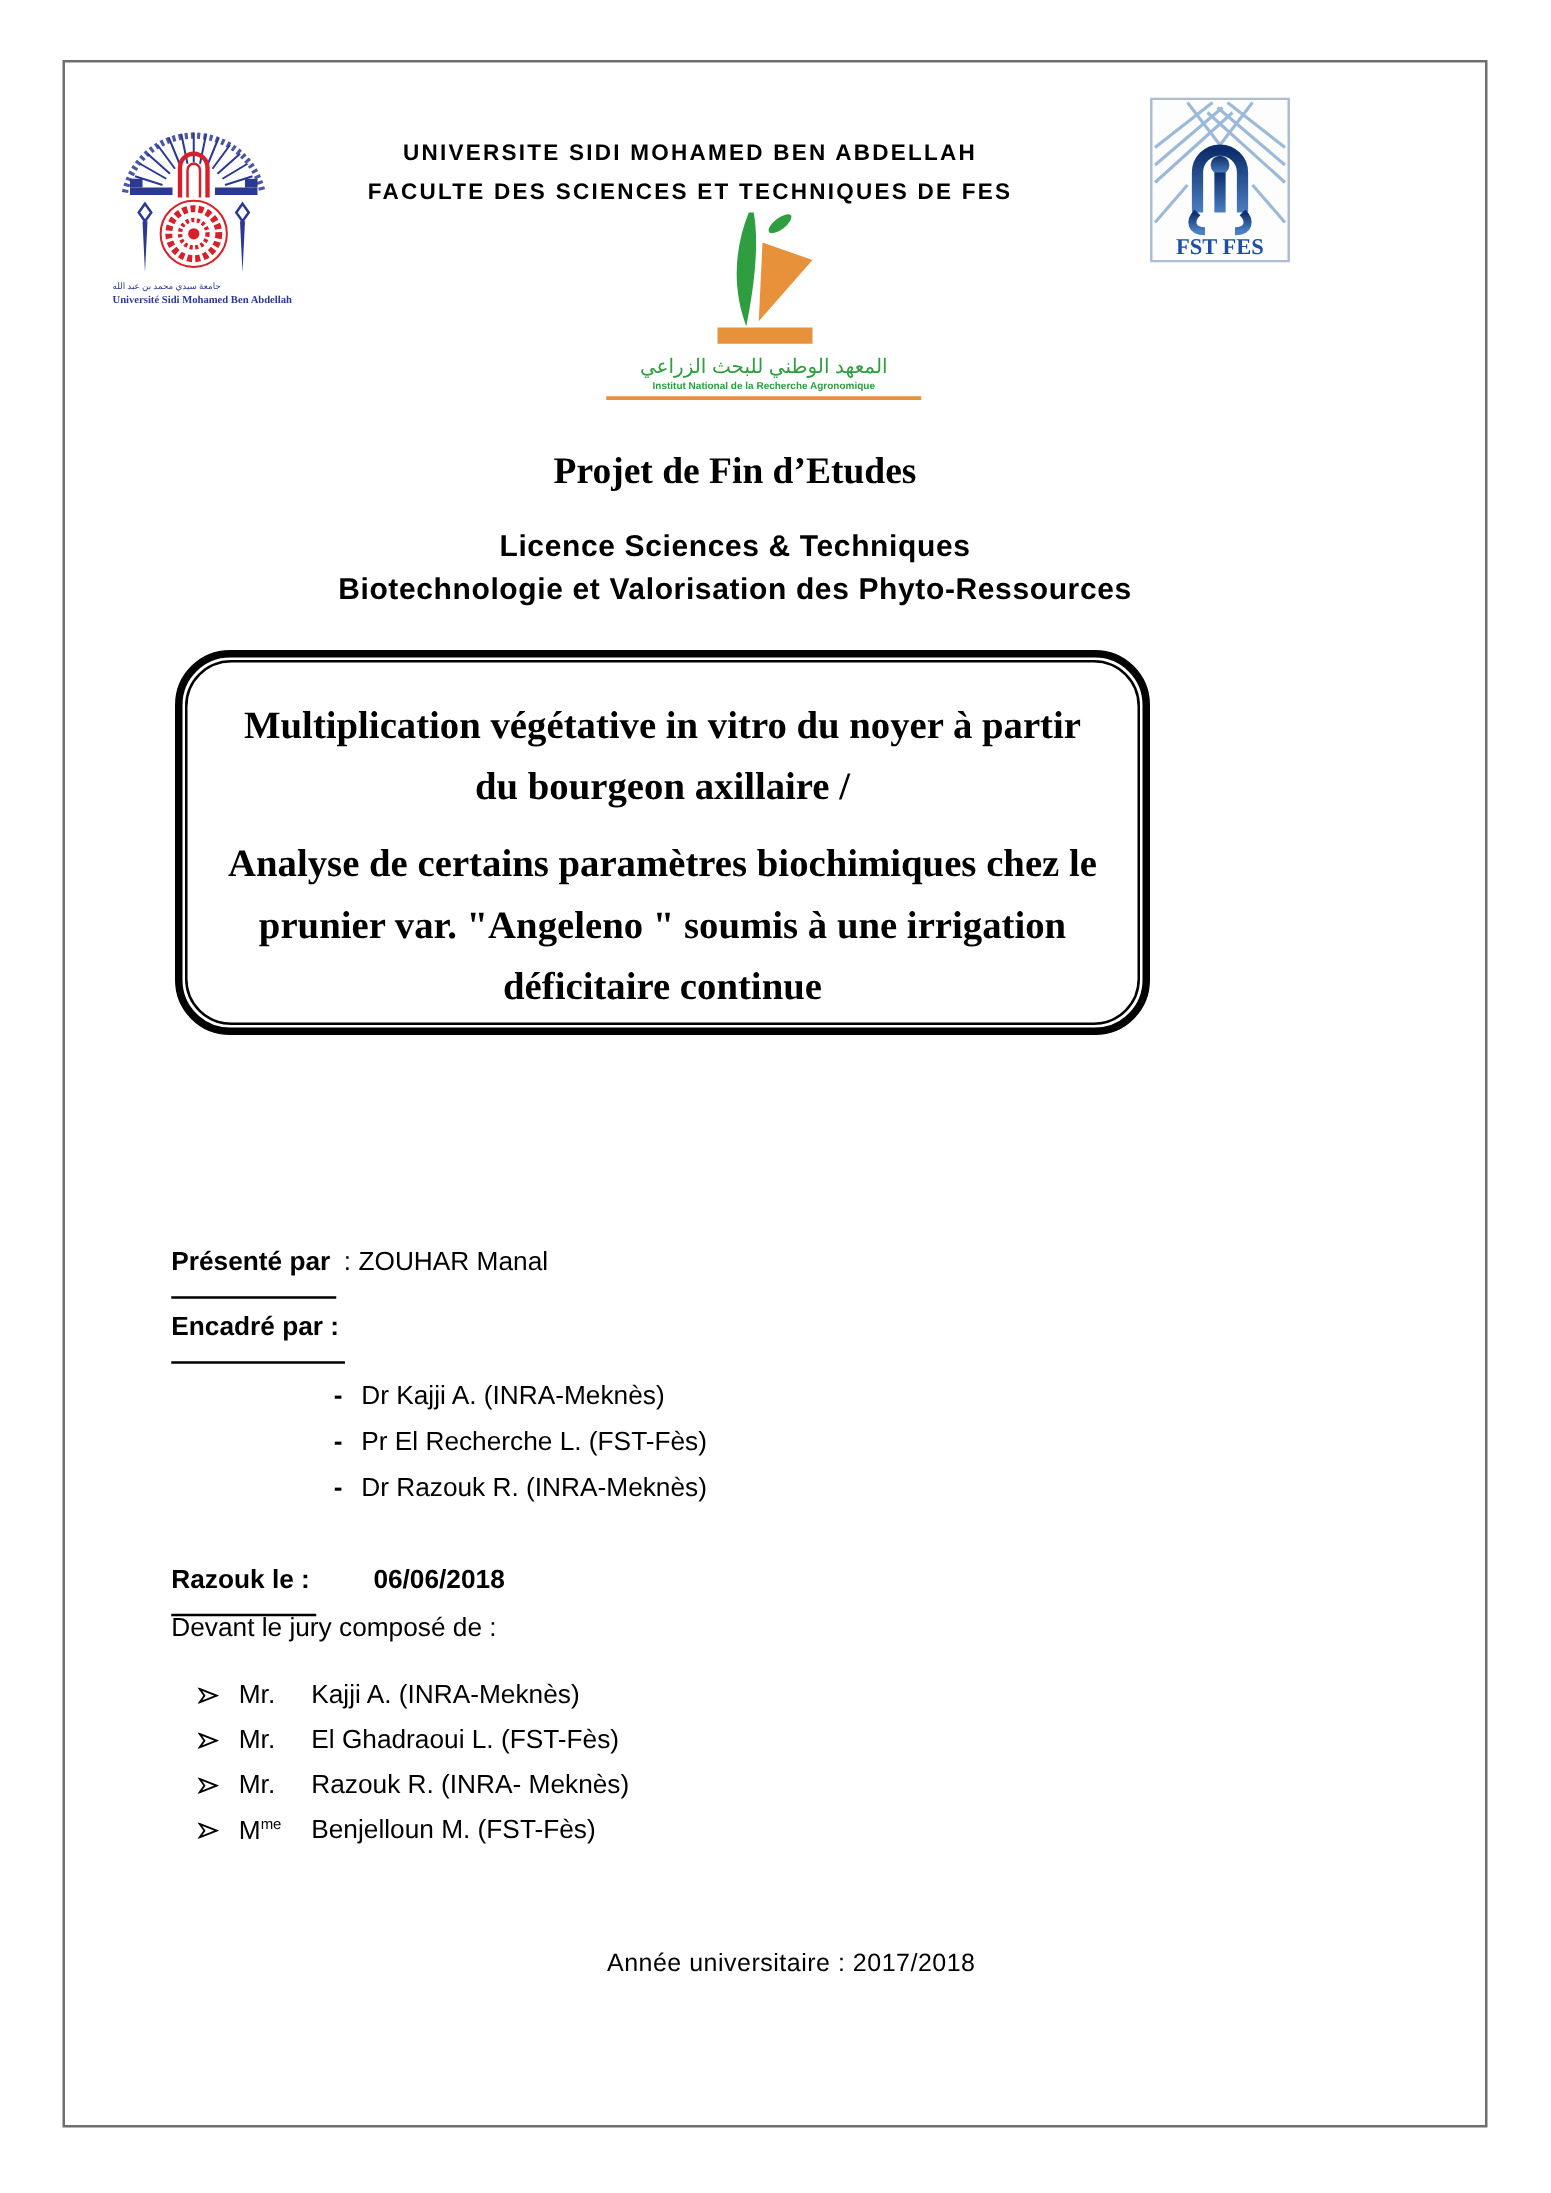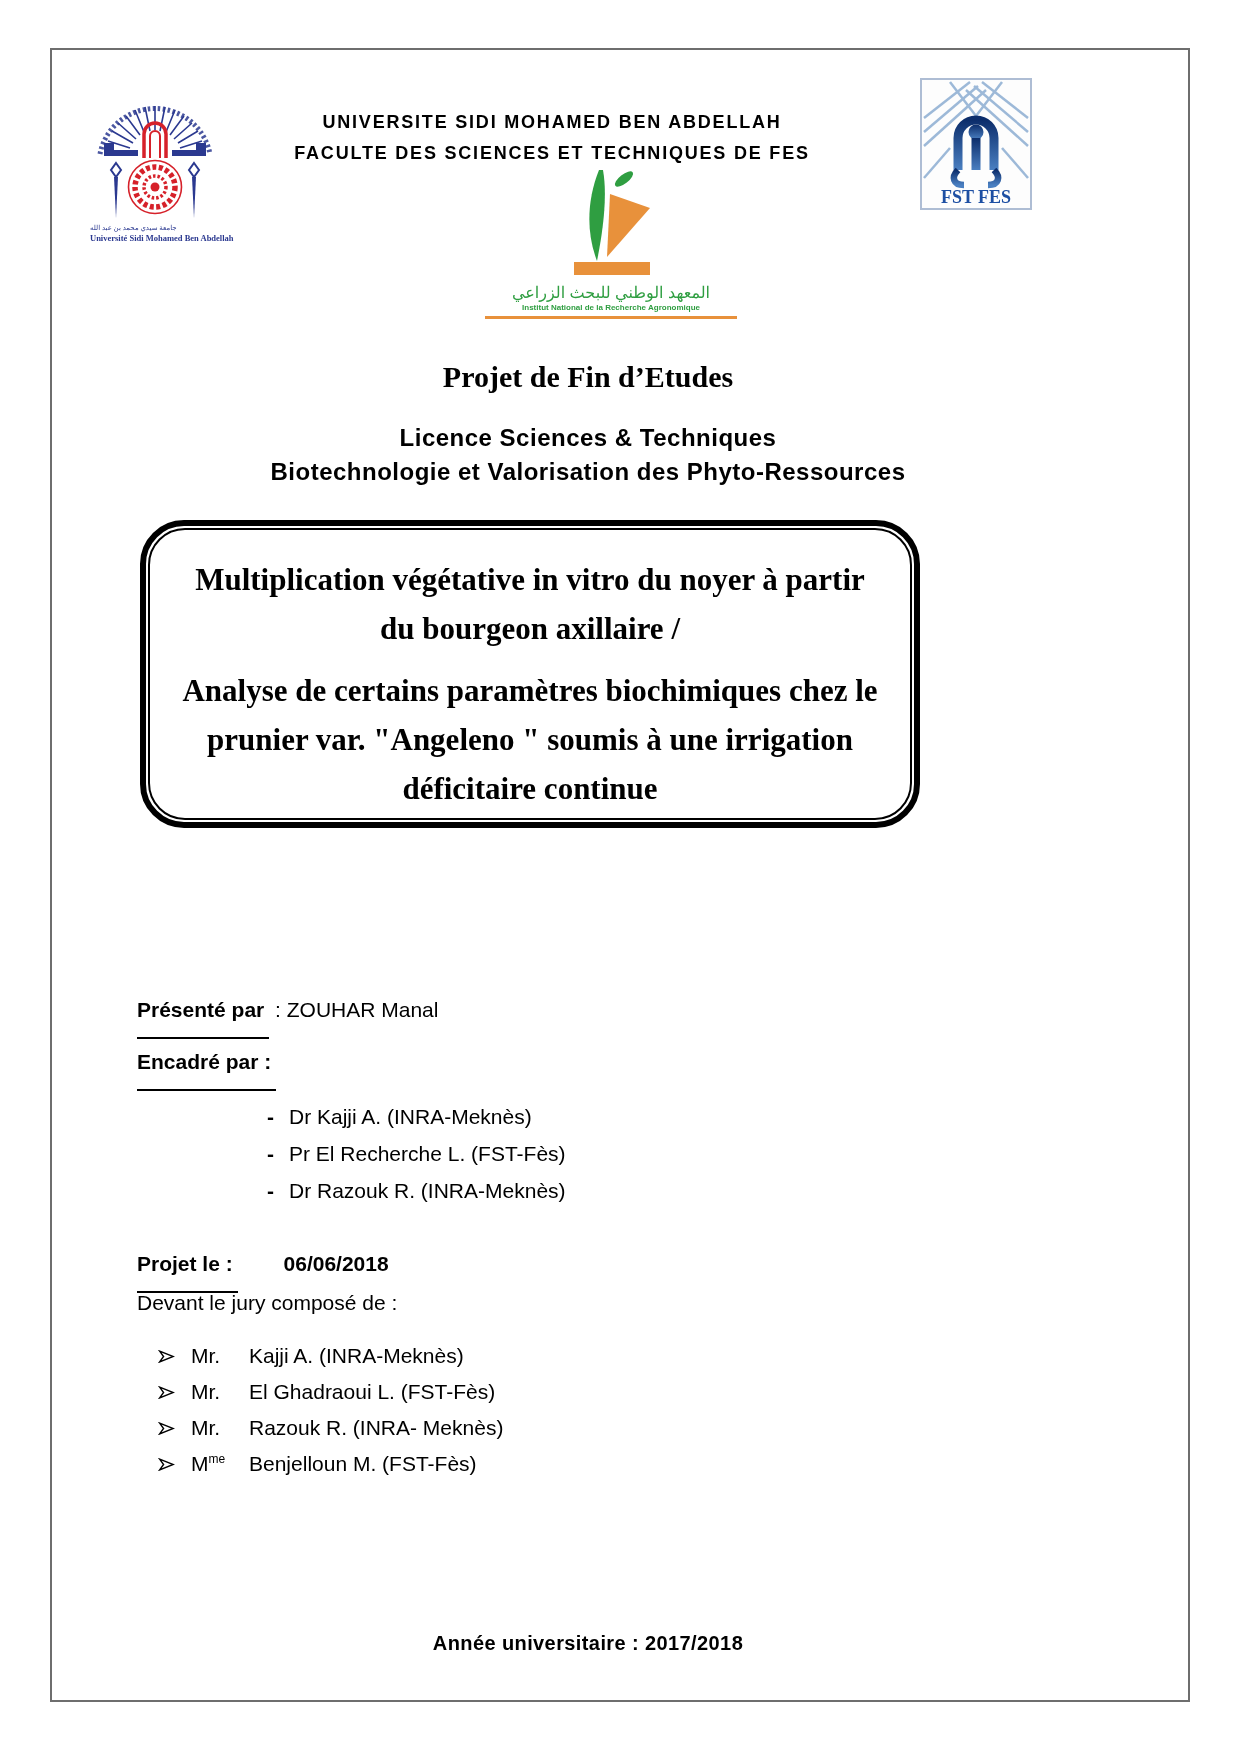--- a/index.html
+++ b/index.html
@@ -51,21 +51,21 @@
   .soutenu .date{font-weight:bold;margin-left:40px;}
   .devant{left:85px;top:1241px;}
 
   
   .jury{position:absolute;left:106px;top:1288px;font-size:21px;}
   .jury .jrow{display:flex;align-items:center;height:36px;}
   .jury .bullet{width:17px;height:13px;margin-right:16px;flex:0 0 auto;}
   .jury .jtitle{width:58px;}
   .jury sup{font-size:12px;}
 
-  .footer{top:1582px;font-size:20px;font-weight:bold;letter-spacing:.4px;}
+  .footer{top:1510px;font-size:20px;font-weight:normal;letter-spacing:.4px;padding-left:45px;}
 </style>
 </head>
 <body>
 
 <div class="frame">
 
   <div class="usmba">
     <svg width="130" height="150" viewBox="0 0 130 150">
       <path d="M10,84 A56,56 0 0 1 120,84" fill="none" stroke="#2b3990" stroke-width="5" stroke-dasharray="2.5 2.5" opacity="0.85"></path>
       <path d="M39,83 L15,81 M40,78 L18,71 M43,73 L22,61 M46,69 L28,53 M50,65 L36,46 M54,62 L45,40 M60,61 L55,37 M65,60 L65,36 M70,61 L75,37 M76,62 L85,40 M80,65 L94,46 M84,69 L102,53 M88,73 L108,61 M90,78 L112,71 M91,83 L115,81" stroke="#2b3990" stroke-width="1.6" fill="none"></path>
@@ -164,21 +164,21 @@
     </div>
     <div>
       <span class="dash">-</span><span>Pr El Recherche L. (FST-Fès)</span>
     </div>
     <div>
       <span class="dash">-</span><span>Dr Razouk R. (INRA-Meknès)</span>
     </div>
   </div>
 
   <div class="row-abs soutenu">
-    <span class="lbl">Projet le :</span>
+    <span class="lbl">Razouk le :</span>
     <span class="date">06/06/2018</span>
   </div>
   <div class="row-abs devant">Devant le jury composé de :</div>
 
   <div class="jury">
     <div class="jrow">
       <svg class="bullet" viewBox="0 0 15 12">
           <path d="M1.2,1 L13.8,6 L1.2,11 L4.8,6 Z" fill="#fff" stroke="#000" stroke-width="1.3"></path>
         </svg>
       <span class="jtitle">Mr.</span>

